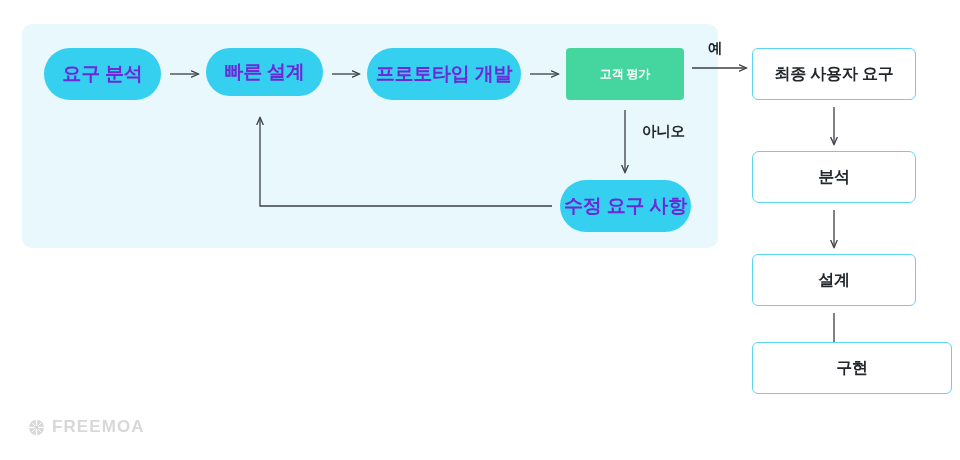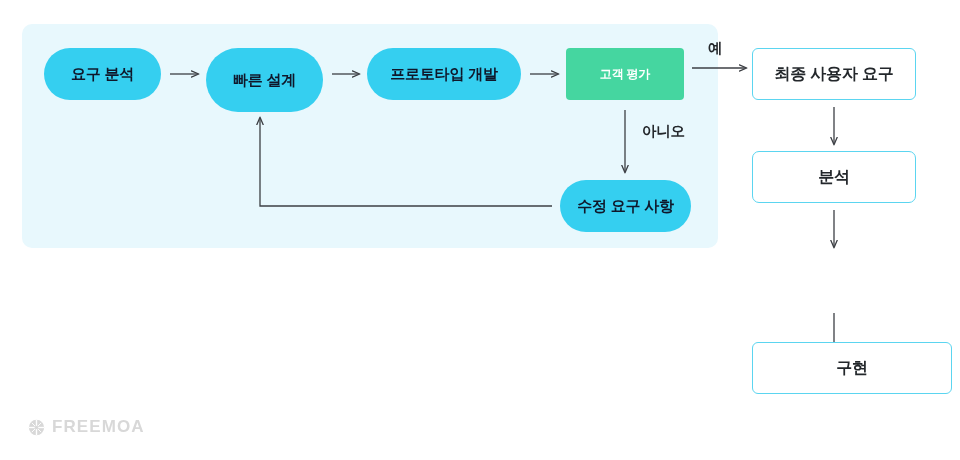--- a/index.html
+++ b/index.html
@@ -39,22 +39,22 @@
     display: flex;
     align-items: center;
     justify-content: center;
     box-sizing: border-box;
     text-align: center;
   }
 
   .pill {
     background: #35cff0;
     border-radius: 999px;
-    color: #0f172a;
-    font-size: 15px;
+    color: #6d28d9;
+    font-size: 19px;
     font-weight: bold;
     letter-spacing: -0.2px;
   }
 
   .green-box {
     background: #45d6a0;
     border-radius: 4px;
     color: #ffffff;
     font-size: 12px;
     font-weight: bold;
@@ -66,21 +66,21 @@
     border: 1.6px solid #5bd5f0;
     border-radius: 6px;
     color: #23272b;
     font-size: 16px;
     font-weight: bold;
     letter-spacing: -0.2px;
   }
 
   
   .n-requirements { left: 44px;  top: 48px;  width: 117px; height: 52px; }
-  .n-quickdesign  { left: 206px; top: 48px;  width: 117px; height: 64px; }
+  .n-quickdesign  { left: 206px; top: 48px;  width: 117px; height: 48px; }
   .n-prototype    { left: 367px; top: 48px;  width: 154px; height: 52px; }
   .n-evaluation   { left: 566px; top: 48px;  width: 118px; height: 52px; }
   .n-refine       { left: 560px; top: 180px; width: 131px; height: 52px; align-items: center; }
 
   
   .n-final   { left: 752px; top: 48px;  width: 164px; height: 52px; }
   .n-analyze { left: 752px; top: 151px; width: 164px; height: 52px; border-radius: 7px; }
   .n-design  { left: 752px; top: 254px; width: 164px; height: 52px; }
   .n-impl    { left: 752px; top: 342px; width: 200px; height: 52px; }
 
@@ -175,20 +175,23 @@
   <div class="edge-label lbl-no">아니오</div>
 
   <div class="node outline-box n-final">
     <span>최종 사용자 요구</span>
   </div>
 
   <div class="node outline-box n-analyze">
     <span>분석</span>
   </div>
 
+  <div class="node outline-box n-design">
+    <span>설계</span>
+  </div>
 
   <div class="node outline-box n-impl">
     <span>구현</span>
   </div>
 
   <div class="watermark">
     <svg width="17" height="17" viewBox="0 0 20 20">
       <circle cx="10" cy="10" r="9" fill="#d8d8d8"></circle>
       <path d="M10,1 L10,19" stroke="#ffffff" stroke-width="1.6"></path>
       <path d="M1,10 L19,10" stroke="#ffffff" stroke-width="1.6"></path>

